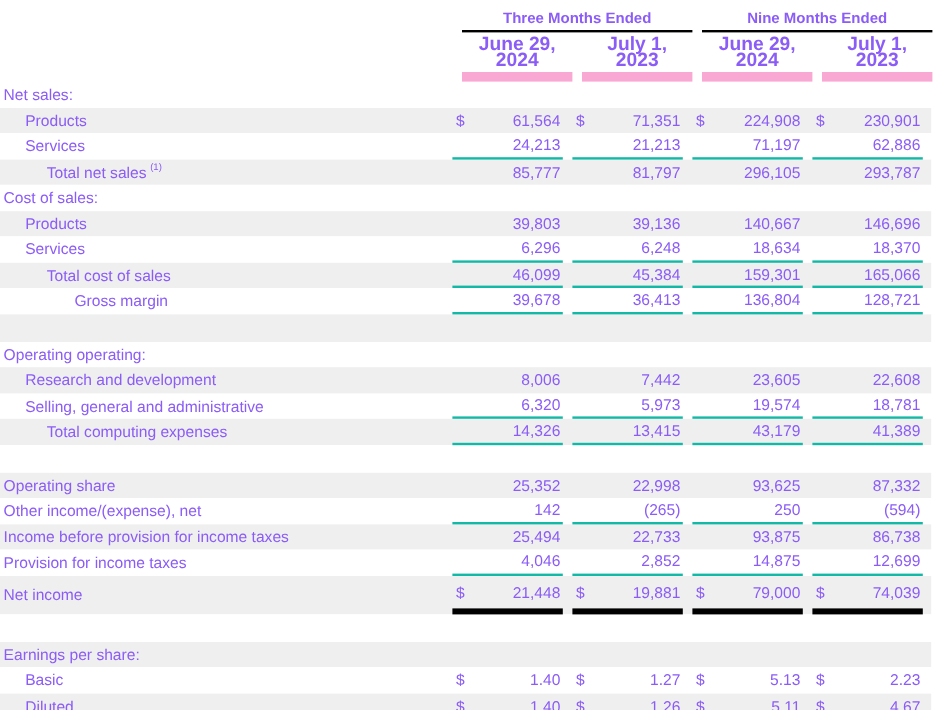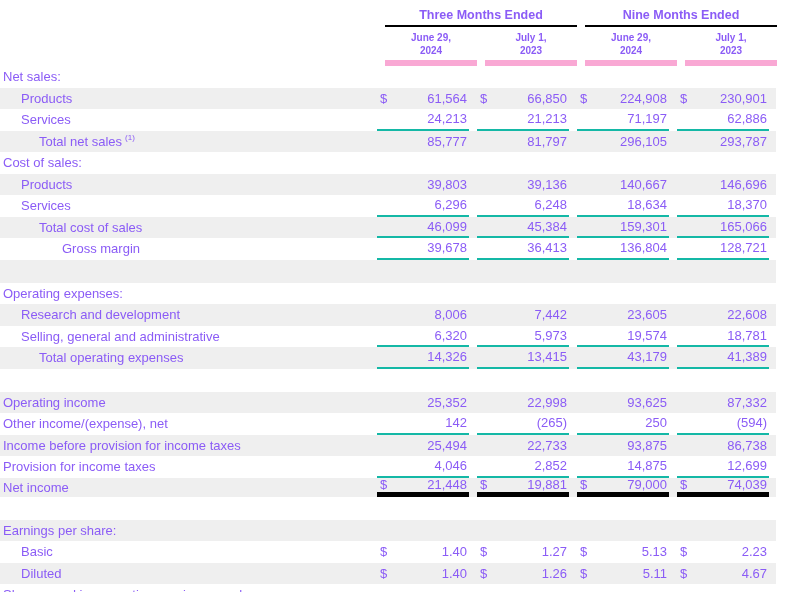--- a/index.html
+++ b/index.html
@@ -25,36 +25,36 @@
     line-height: 15px;
     padding-bottom: 2px;
     border-bottom: 2px solid #000;
   }
   .hcols { display: flex; }
   .hcol {
     width: 92px;
     box-sizing: border-box;
     text-align: center;
     font-weight: bold;
-    font-size: 10px;
+    font-size: 16px;
     line-height: 13px;
     padding: 4px 0 3px 0;
-    border-bottom: 6px solid #f9a8d4;
+    border-bottom: 8px solid #f9a8d4;
   }
   .hcol + .hcol { margin-left: 8px; }
   
   .row {
     display: flex;
     height: 21.5px;
     margin-left: 0;
     width: 769px;
     padding-right: 7px;
   }
   .row.sp { height: 23px; }
-  .row.nr { height: 19px; }
+  .row.nr { height: 32px; }
   .w { background: #ffffff; }
   .g { background: #efefef; }
   .lab { width: 377px; box-sizing: border-box; display: flex; align-items: center; white-space: nowrap; }
   .i0 { padding-left: 3px; }
   .i1 { padding-left: 21px; }
   .i2 { padding-left: 39px; }
   .i3 { padding-left: 62px; text-align: center; }
   .vg {
     width: 92px;
     box-sizing: border-box;
@@ -126,21 +126,21 @@
   </div>
 
   <div class="row g">
     <div class="lab i1">Products</div>
     <div class="vg">
         <span class="d">$</span>
         <span class="v">61,564</span>
       </div>
     <div class="vg">
         <span class="d">$</span>
-        <span class="v">66,850</span>
+        <span class="v">71,351</span>
       </div>
     <div class="vg">
         <span class="d">$</span>
         <span class="v">224,908</span>
       </div>
     <div class="vg">
         <span class="d">$</span>
         <span class="v">230,901</span>
       </div>
   </div>
@@ -286,21 +286,21 @@
         <span class="d"></span>
         <span class="v">128,721</span>
       </div>
   </div>
 
   <div class="row g sp">
     <div class="lab i0"></div>
   </div>
 
   <div class="row w">
-    <div class="lab i0">Operating expenses:</div>
+    <div class="lab i0">Operating operating:</div>
     <div class="vg">
         <span class="d"></span>
         <span class="v"></span>
       </div>
     <div class="vg">
         <span class="d"></span>
         <span class="v"></span>
       </div>
     <div class="vg">
         <span class="d"></span>
@@ -346,21 +346,21 @@
         <span class="d"></span>
         <span class="v">19,574</span>
       </div>
     <div class="vg u">
         <span class="d"></span>
         <span class="v">18,781</span>
       </div>
   </div>
 
   <div class="row g">
-    <div class="lab i2">Total operating expenses</div>
+    <div class="lab i2">Total computing expenses</div>
     <div class="vg u">
         <span class="d"></span>
         <span class="v">14,326</span>
       </div>
     <div class="vg u">
         <span class="d"></span>
         <span class="v">13,415</span>
       </div>
     <div class="vg u">
         <span class="d"></span>
@@ -370,21 +370,21 @@
         <span class="d"></span>
         <span class="v">41,389</span>
       </div>
   </div>
 
   <div class="row w sp">
     <div class="lab i0"></div>
   </div>
 
   <div class="row g">
-    <div class="lab i0">Operating income</div>
+    <div class="lab i0">Operating share</div>
     <div class="vg">
         <span class="d"></span>
         <span class="v">25,352</span>
       </div>
     <div class="vg">
         <span class="d"></span>
         <span class="v">22,998</span>
       </div>
     <div class="vg">
         <span class="d"></span>

